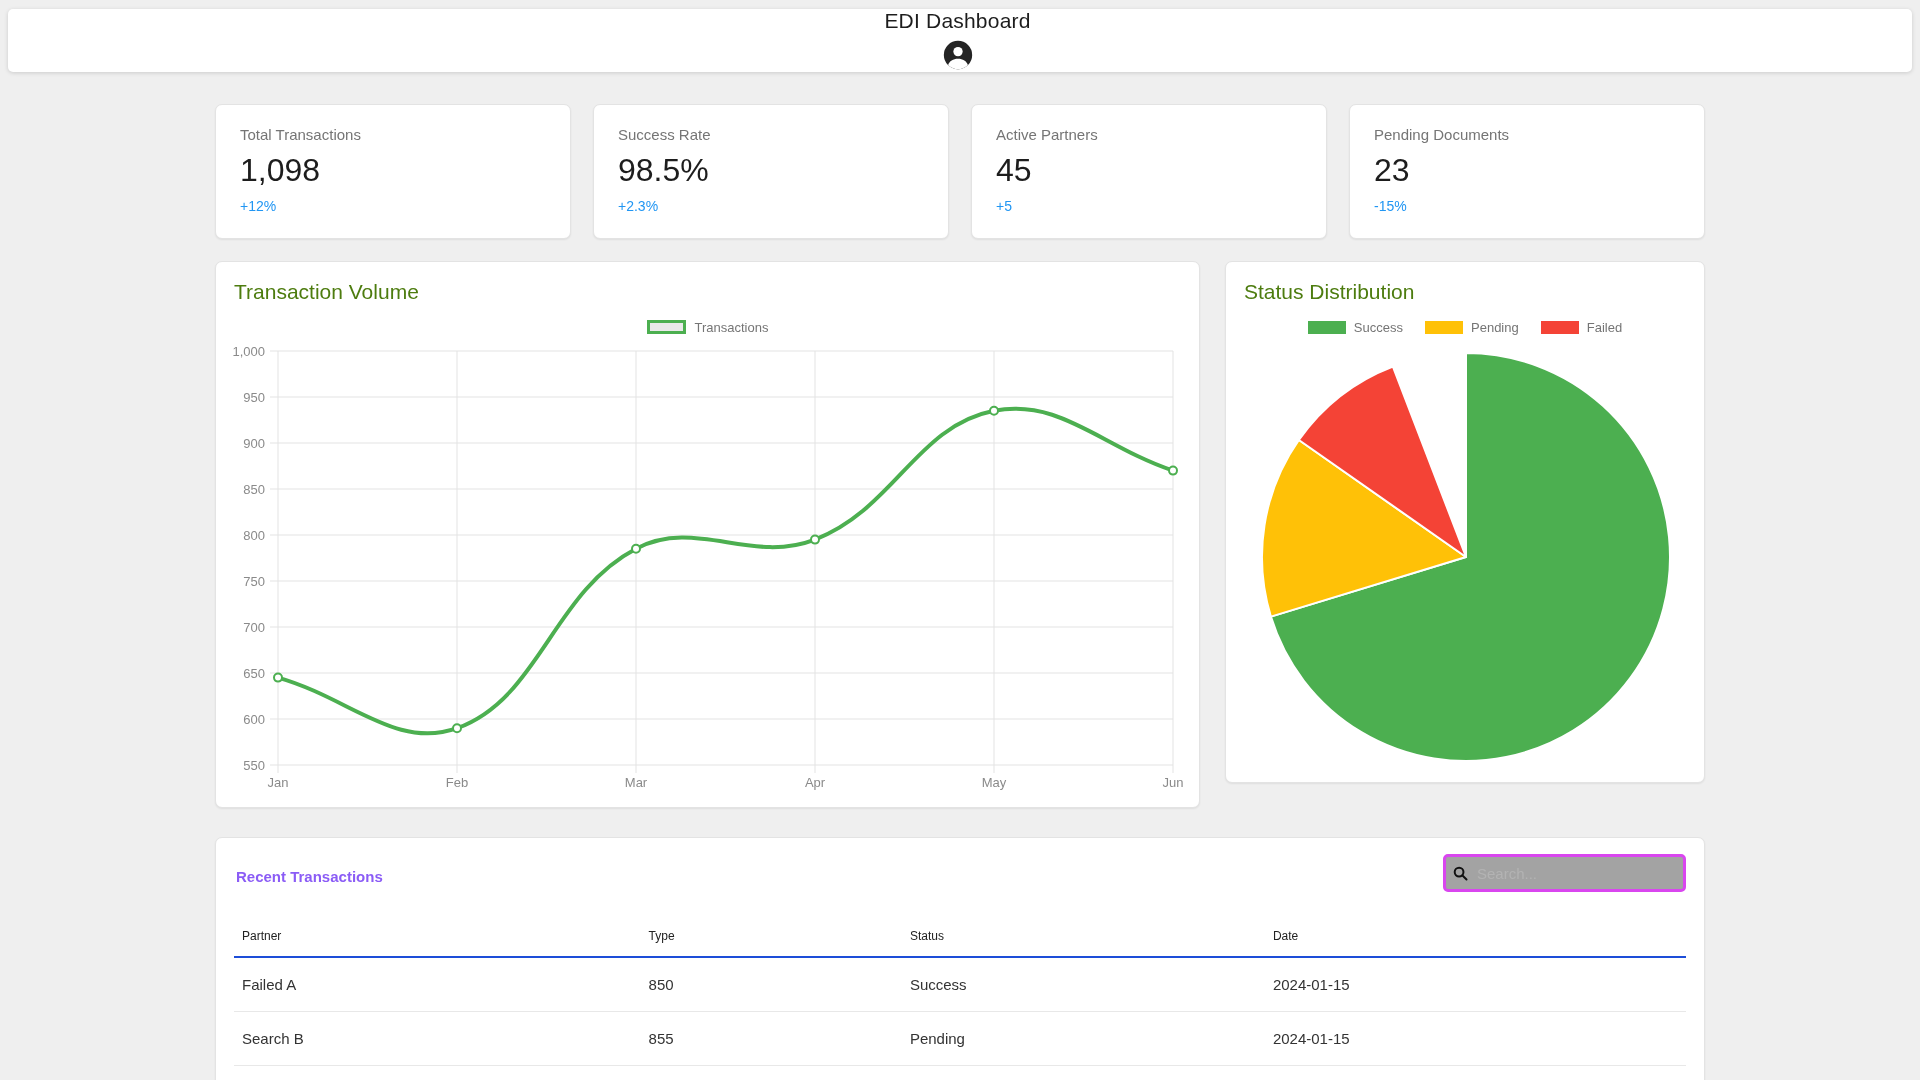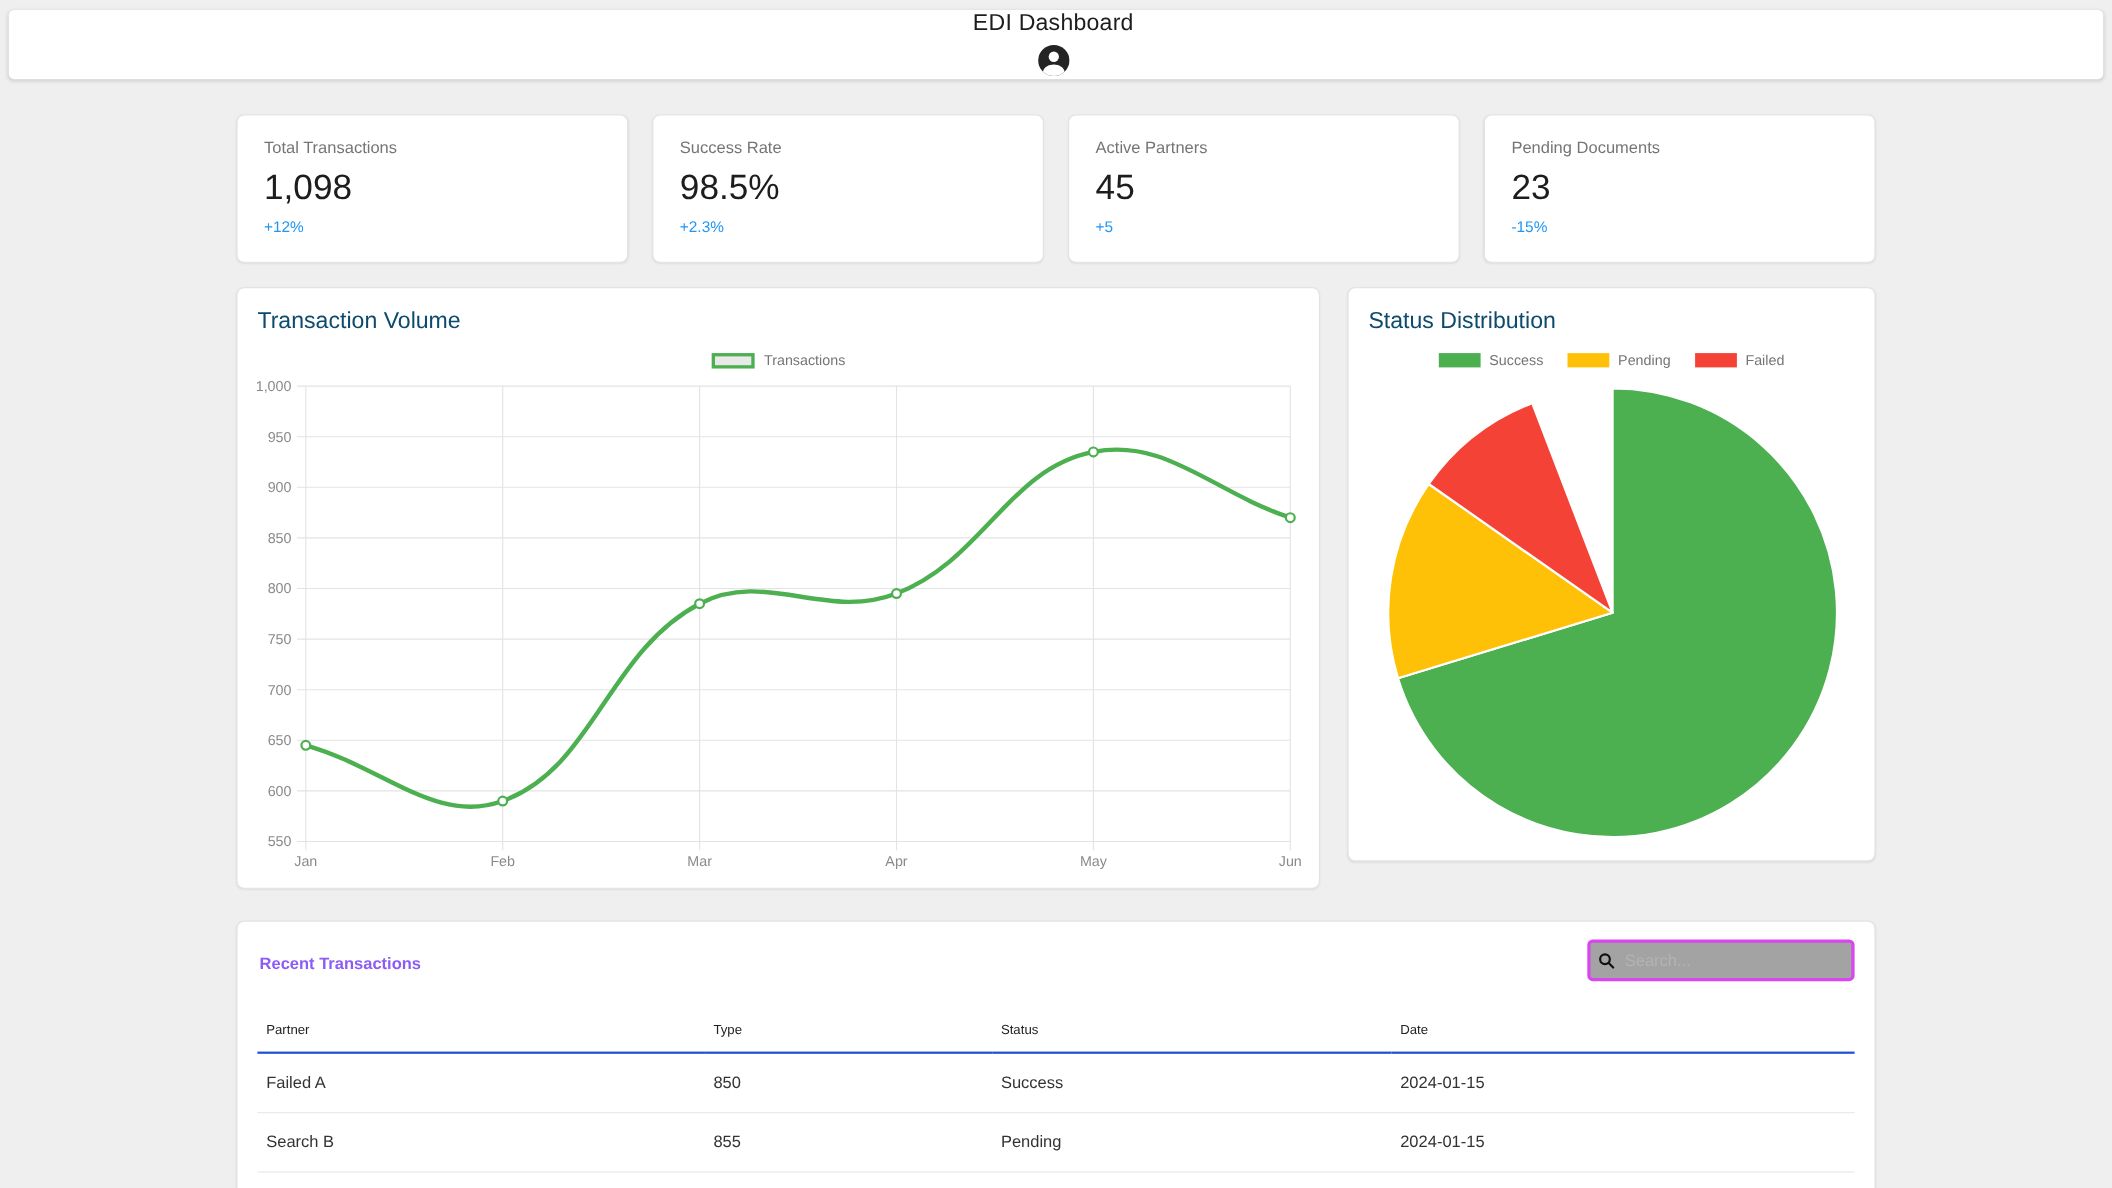--- a/index.html
+++ b/index.html
@@ -30,25 +30,25 @@
   }
   
   .stats-row { display:flex; gap:22px; margin-top:32px; }
   .stat-card { flex:1; height:135px; padding:21px 24px; }
   .stat-label { font-size:15px; color:#757575; }
   .stat-value { font-size:32px; color:#1d1d1d; margin-top:9px; }
   .stat-trend { font-size:14px; color:#2196f3; margin-top:9px; }
   
   .charts-row { display:flex; gap:25px; margin-top:22px; align-items:flex-start; }
   .chart-card { padding:16px; }
-  .chart-card h2 { font-size:21px; font-weight:normal; margin:2px 0 0 2px; color:#0c4a6e; }
+  .chart-card h2 { font-size:21px; font-weight:normal; margin:2px 0 0 2px; color:#4d7c0f; }
   .line-card { width:985px; height:547px; }
   .pie-card  { width:480px; height:522px; }
   .chart-legend {
-    display:flex; justify-content:center; align-items:flex-end;
+    display:flex; justify-content:center; align-items:center;
     gap:9px; margin-top:15px; height:16px;
   }
   .line-swatch {
     display:inline-block; width:39px; height:14px;
     background:#e9e9e9; border:3px solid #4caf50;
   }
   .legend-text { font-size:13px; color:#757575; }
   .pie-legend { display:flex; justify-content:center; align-items:center; gap:22px; margin-top:15px; height:16px; }
   .pie-legend-item { display:flex; align-items:center; gap:8px; cursor:pointer; }
   .pie-swatch { display:inline-block; width:38px; height:13px; }

